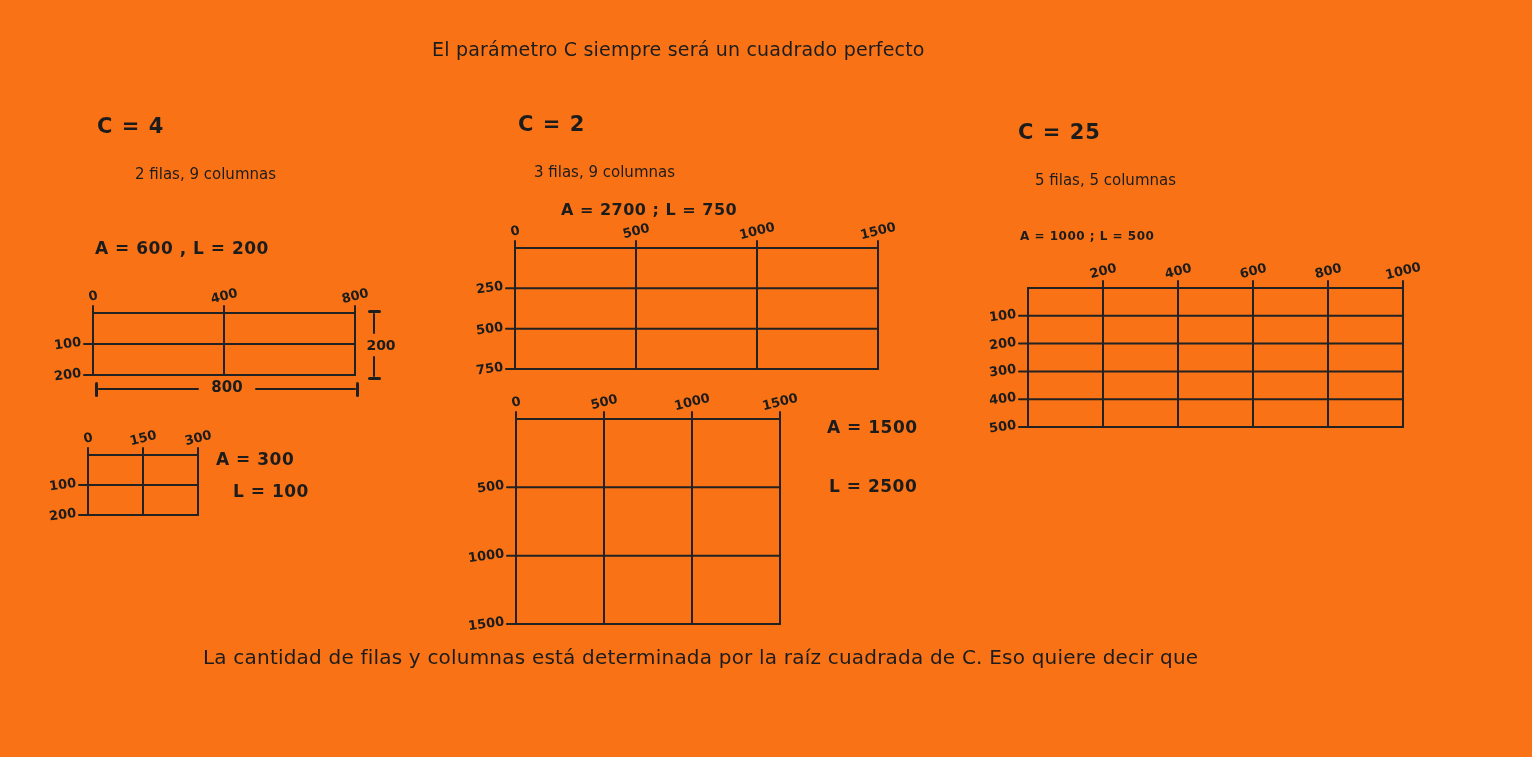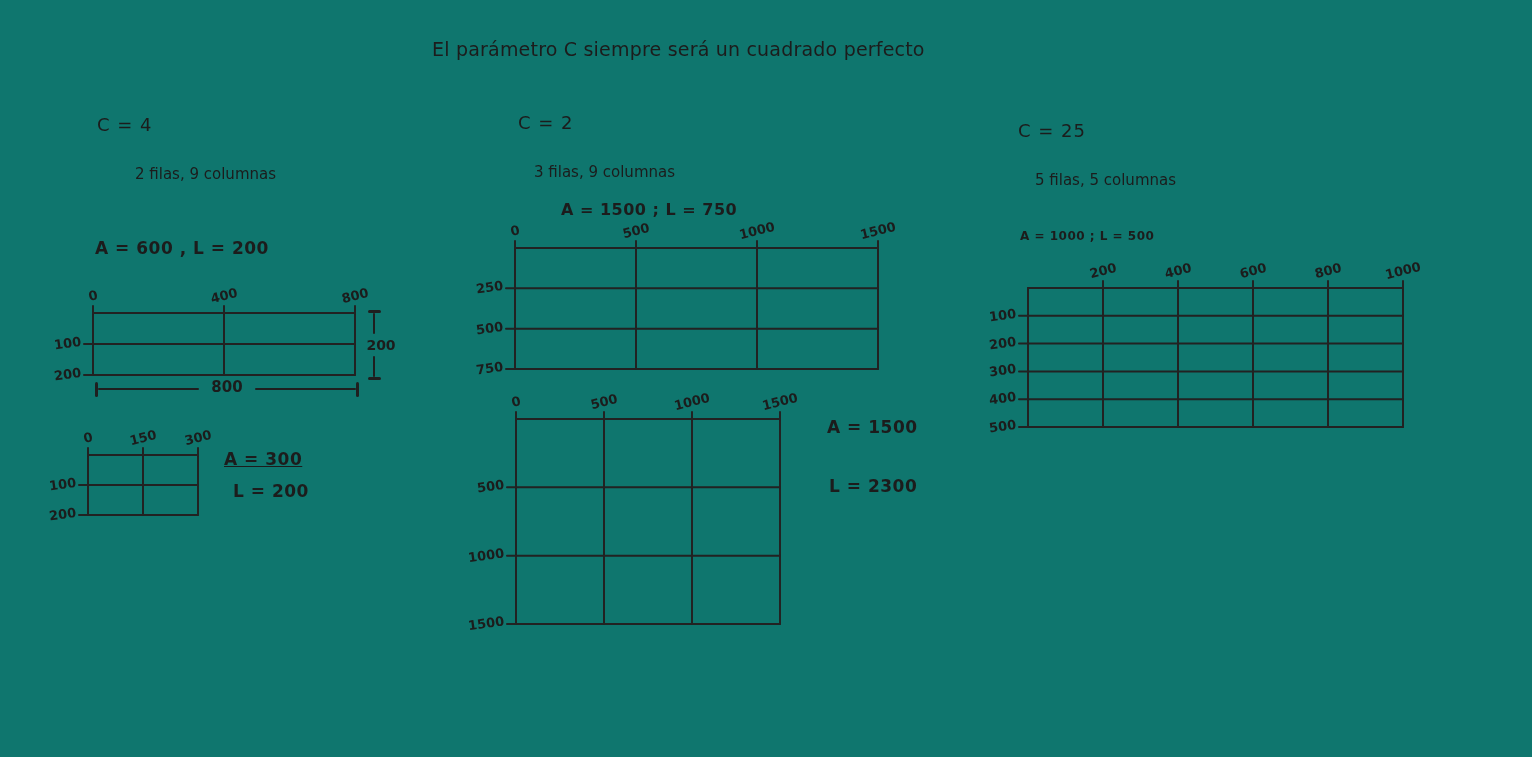--- a/index.html
+++ b/index.html
@@ -1,24 +1,24 @@
 <!DOCTYPE html>
 <html><head>
 <meta charset="utf-8">
 <style>
   * { box-sizing: border-box; }
   html, body { margin: 0; padding: 0; background: #ffffff; }
   body { font-family: "DejaVu Sans", sans-serif; color: #1c1c1c; }
   .canvas {
     position: relative; width: 1532px; height: 757px;
-    background: #0f766e; overflow: hidden;
+    background: #f97316; overflow: hidden;
   }
   .abs { position: absolute; white-space: nowrap; }
   .title { font-size: 19px; letter-spacing: 0.2px; }
-  .c-label { font-size: 18px; letter-spacing: 1px; }
+  .c-label { font-size: 21px; letter-spacing: 1px; font-weight: bold; }
   .rows-cols { font-size: 15px; }
   .dims { font-size: 17px; font-weight: 700; letter-spacing: 0.5px; }
   .side-al { font-size: 17px; font-weight: 700; letter-spacing: 0.5px; }
   .footer-line { font-size: 20px; letter-spacing: 0.2px; }
 
   
   .hand-grid { position: absolute; }
   .hand-grid svg { position: absolute; left: 0; top: 0; overflow: visible; }
   .hand-grid line { stroke: #222; stroke-width: 2; stroke-linecap: round; }
 
@@ -113,26 +113,26 @@
         <line x1="110" y1="0" x2="110" y2="60"></line>
         <line x1="55" y1="0" x2="55" y2="60"></line>
         <line x1="0" y1="30" x2="110" y2="30"></line>
         <line x1="0" y1="-7" x2="0" y2="1"></line>
         <line x1="55" y1="-7" x2="55" y2="1"></line>
         <line x1="110" y1="-7" x2="110" y2="1"></line>
         <line x1="-9" y1="30" x2="0" y2="30"></line>
         <line x1="-9" y1="60" x2="0" y2="60"></line>
       </svg>
     </div>
-  <div class="abs side-al" style="left:224px; top:449px;text-decoration:underline;">A = 300</div>
-  <div class="abs side-al" style="left:233px; top:481px;">L = 200</div>
+  <div class="abs side-al" style="left:216px; top:449px;">A = 300</div>
+  <div class="abs side-al" style="left:233px; top:481px;">L = 100</div>
 
   <div class="abs c-label" style="left:518px; top:112px;">C = 2</div>
   <div class="abs rows-cols" style="left:534px; top:163px;">3 filas, 9 columnas</div>
-  <div class="abs dims" style="left:561px; top:200px; font-size:16px;">A = 1500 ;   L = 750</div>
+  <div class="abs dims" style="left:561px; top:200px; font-size:16px;">A = 2700 ;   L = 750</div>
 
   <div class="hand-grid" style="left:515px; top:248px; width:363px; height:121px;">
     <div class="x-labels">
         <span style="left: 0%;">0</span>
         <span style="left: 33.3333%;">500</span>
         <span style="left: 66.6667%;">1000</span>
         <span style="left: 100%;">1500</span>
       </div>
     <div class="y-labels">
         <span style="top: 33.333%;">250</span>
@@ -182,21 +182,21 @@
         <line x1="0" y1="-7" x2="0" y2="1"></line>
         <line x1="88" y1="-7" x2="88" y2="1"></line>
         <line x1="176" y1="-7" x2="176" y2="1"></line>
         <line x1="264" y1="-7" x2="264" y2="1"></line>
         <line x1="-9" y1="68.33265" x2="0" y2="68.33265"></line>
         <line x1="-9" y1="136.666325" x2="0" y2="136.666325"></line>
         <line x1="-9" y1="205" x2="0" y2="205"></line>
       </svg>
     </div>
   <div class="abs side-al" style="left:827px; top:417px;">A = 1500</div>
-  <div class="abs side-al" style="left:829px; top:476px;">L = 2300</div>
+  <div class="abs side-al" style="left:829px; top:476px;">L = 2500</div>
 
   <div class="abs c-label" style="left:1018px; top:120px;text-align:right;">C = 25</div>
   <div class="abs rows-cols" style="left:1035px; top:171px;">5 filas, 5 columnas</div>
   <div class="abs dims" style="left:1020px; top:229px; font-size:12px;">A = 1000  ;   L = 500</div>
 
   <div class="hand-grid" style="left:1028px; top:288px; width:375px; height:139px;">
     <div class="x-labels">
         <span style="left: 20%;">200</span>
         <span style="left: 40%;">400</span>
         <span style="left: 60%;">600</span>
@@ -229,14 +229,15 @@
         <line x1="300" y1="-7" x2="300" y2="1"></line>
         <line x1="375" y1="-7" x2="375" y2="1"></line>
         <line x1="-9" y1="27.8" x2="0" y2="27.8"></line>
         <line x1="-9" y1="55.6" x2="0" y2="55.6"></line>
         <line x1="-9" y1="83.4" x2="0" y2="83.4"></line>
         <line x1="-9" y1="111.2" x2="0" y2="111.2"></line>
         <line x1="-9" y1="139" x2="0" y2="139"></line>
       </svg>
     </div>
 
+  <div class="abs footer-line" style="left:203px; top:645px;">La cantidad de filas y columnas está determinada por la raíz cuadrada de C. Eso quiere decir que</div>
 
 </div>
 
 </body></html>

